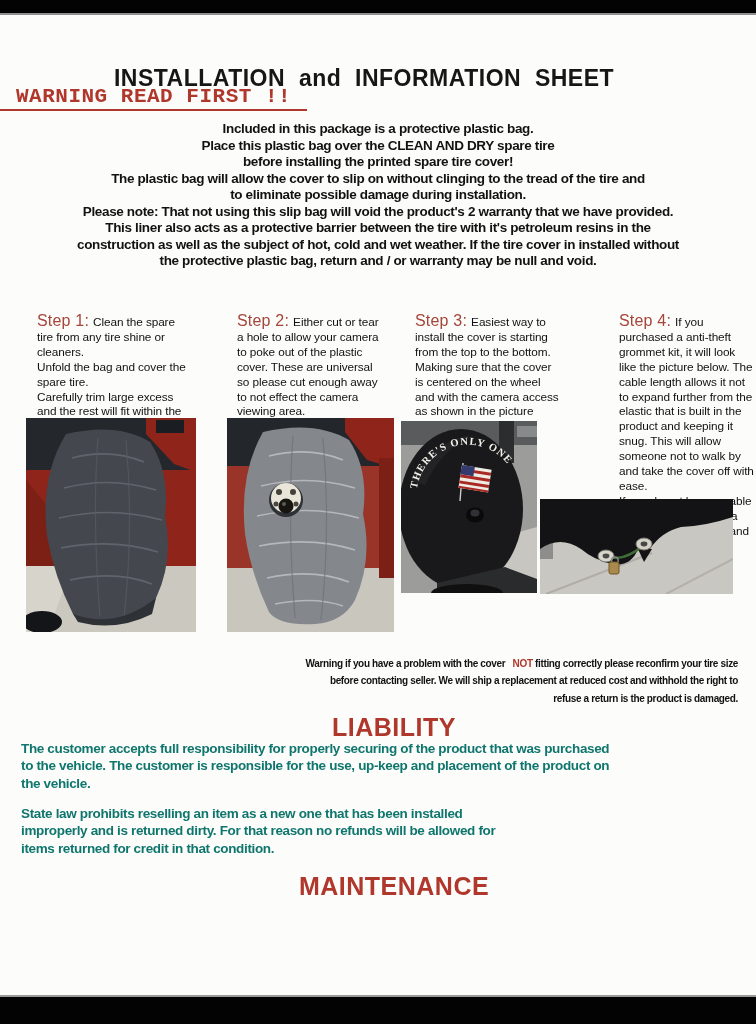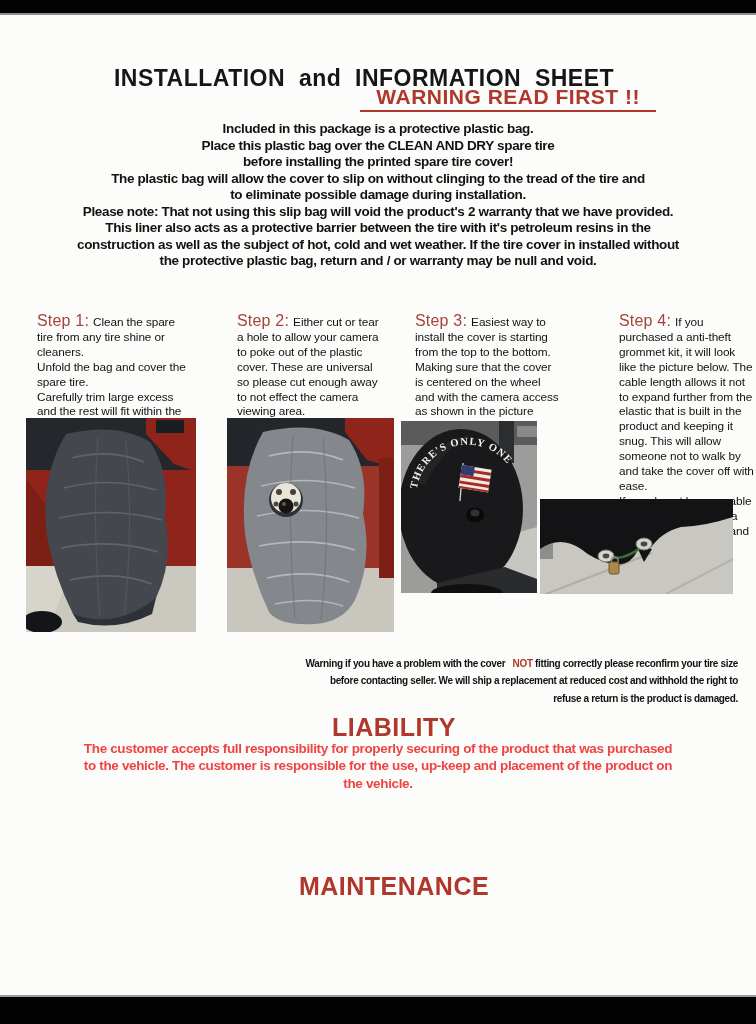--- a/index.html
+++ b/index.html
@@ -9,21 +9,21 @@
     font-family:"Liberation Sans","DejaVu Sans",sans-serif;color:#111;
   }
   .letterbox{position:absolute;left:0;width:756px;background:#030303;}
   .letterbox.top{top:0;height:13px;border-bottom:2px solid #8f8f8f;}
   .letterbox.bottom{top:995px;height:29px;border-top:2px solid #9a9a9a;}
 
   .doc-title{
     position:absolute;top:50px;left:0;width:728px;text-align:center;
     font-size:23px;font-weight:bold;letter-spacing:.5px;white-space:pre;color:#161616;
   }
-  .warn-wrap{position:absolute;top:85px;left:0;width:656px;text-align:right;}
+  .warn-wrap{position:absolute;top:85px;left:0;width:656px;text-align:left;font-family:Liberation Mono, monospace;}
   .warn-heading{
     display:inline-block;font-size:21px;font-weight:bold;color:#b0372c;
     letter-spacing:.5px;padding:0 16px 1px 16px;border-bottom:2px solid #b0372c;
   }
   .intro{
     position:absolute;top:121px;left:21px;width:714px;text-align:center;
     font-size:13.5px;font-weight:bold;line-height:16.5px;letter-spacing:-.35px;
     white-space:pre-line;color:#121212;
   }
 
@@ -50,23 +50,23 @@
   .accent-word{color:#b0372c;}
 
   .section-heading{
     position:absolute;left:16px;width:756px;text-align:center;margin:0;
     font-size:25px;font-weight:bold;color:#b0372c;letter-spacing:.5px;
   }
   .liability-heading{top:713px;}
   .maintenance-heading{top:872px;}
 
   .body-para{
-    position:absolute;left:21px;width:714px;text-align:center;margin:0;
+    position:absolute;left:21px;width:714px;margin:0;
     font-size:13.5px;font-weight:bold;line-height:17.3px;letter-spacing:-.35px;
-    white-space:pre-line;color:#ef4444;
+    white-space:pre-line;color:#0f766e;
   }
   .liability-body{top:740px;}
   .resale-body{top:805px;}
   .maintenance-body{top:897px;}
 </style>
 </head>
 <body>
 
 <div class="sheet">
 
@@ -194,17 +194,20 @@
   </div>
 
   <p class="fit-warning"><span>Warning if you have a problem with the cover   </span><span class="accent-word">NOT</span><span> fitting correctly please reconfirm your tire size
  before contacting seller. We will ship a replacement at reduced cost and withhold the right to
  refuse a return is the product is damaged.</span></p>
 
   <h2 class="section-heading liability-heading">LIABILITY</h2>
   <p class="body-para liability-body">The customer accepts full responsibility for properly securing of the product that was purchased
 to the vehicle.  The customer is responsible for the use, up-keep and placement of the product on
 the vehicle.</p>
+  <p class="body-para resale-body">State law prohibits reselling an item as a new one that has been installed
+improperly and is returned dirty. For that reason no refunds will be allowed for
+items returned for credit in that condition.</p>
 
   <h2 class="section-heading maintenance-heading">MAINTENANCE</h2>
 
   <div class="letterbox bottom"></div>
 </div>
 
 </body></html>

